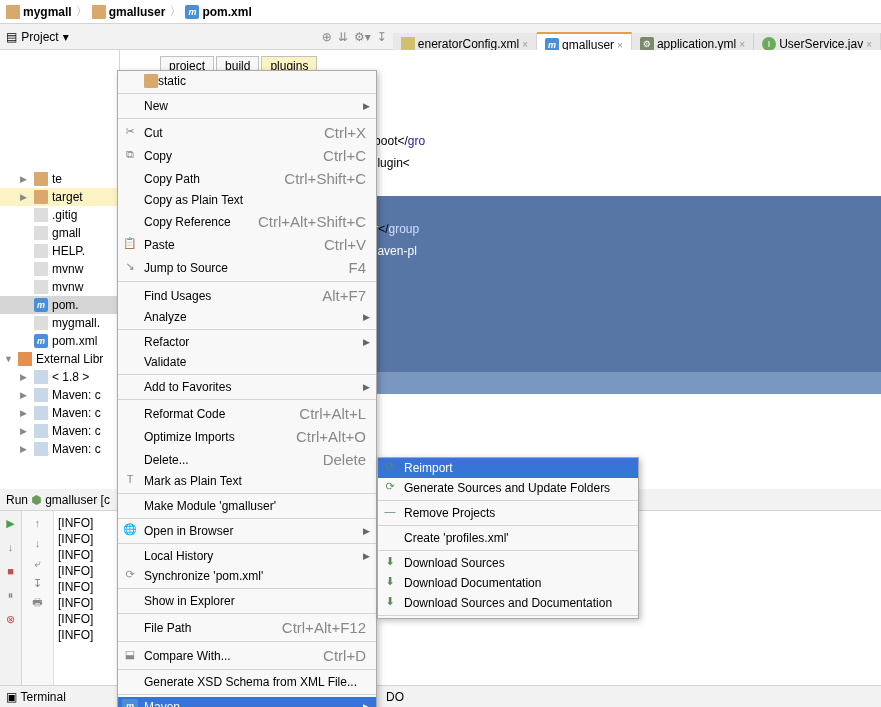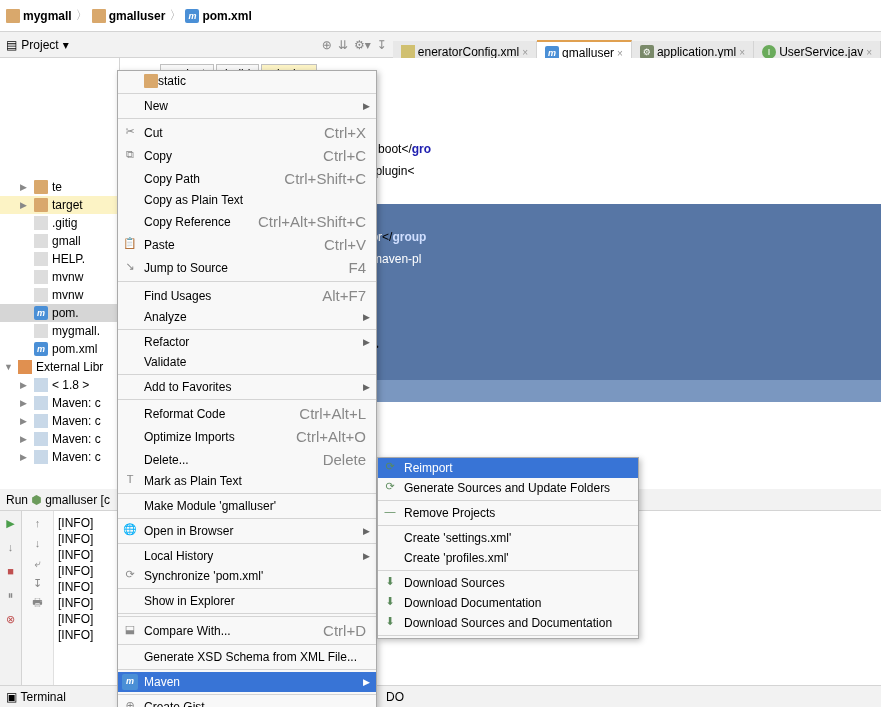--- a/index.html
+++ b/index.html
@@ -1,17 +1,17 @@
 <!DOCTYPE html>
 <html><head>
 <meta charset="utf-8">
 <style>
 * { margin: 0; padding: 0; box-sizing: border-box; font-family: "Segoe UI", Arial, sans-serif; font-size: 12px; }
 body { background: #f2f2f2; width: 881px; height: 707px; overflow: hidden; position: relative; }
-.breadcrumb { height: 32px; background: #fff; border-bottom: 1px solid #d4d4d4; display: flex; align-items: center; padding: 0 6px; gap: 4px; }
+.breadcrumb { height: 24px; background: #fff; border-bottom: 1px solid #d4d4d4; display: flex; align-items: center; padding: 0 6px; gap: 4px; }
 .breadcrumb-item { display: flex; align-items: center; gap: 3px; font-weight: bold; }
 .breadcrumb-sep { color: #999; }
 .ic { width: 14px; height: 14px; display: inline-block; }
 .ic-folder { background: #d9a86c; border-radius: 1px; }
 .ic-m { background: #4a8fd6; color: #fff; font-size: 9px; font-weight: bold; text-align: center; line-height: 14px; border-radius: 2px; font-style: italic; }
 .ic-g { background: #7a8a6a; color: #fff; font-size: 9px; text-align: center; line-height: 14px; border-radius: 2px; }
 .ic-i { background: #6aab5b; color: #fff; border-radius: 50%; font-size: 9px; text-align: center; line-height: 14px; }
 .top-row { display: flex; height: 26px; background: #f2f2f2; border-bottom: 1px solid #d4d4d4; }
 .tool-left { width: 395px; display: flex; align-items: center; padding: 0 6px; gap: 6px; }
 .tabs { flex: 1; display: flex; align-items: center; margin-top: 15px; }
@@ -22,21 +22,21 @@
 .main { display: flex; height: 460px; }
 .sidebar { width: 120px; background: #fff; border-right: 1px solid #d4d4d4; }
 .tree-item { padding: 2px 4px 2px 20px; display: flex; align-items: center; gap: 4px; white-space: nowrap; }
 .tree-item.sel { background: #d6d6d6; }
 .tri { color: #888; font-size: 9px; width: 10px; }
 .editor-area { flex: 1; background: #fff; position: relative; }
 .crumb-bar { padding: 6px 10px; }
 .crumb-box { display: inline-block; padding: 2px 8px; border: 1px solid #c0c0c0; background: #f8f8f8; margin-right: 2px; }
 .crumb-box.sel { background: #fcf3c5; }
 .code { font-family: "Courier New", monospace; font-size: 13px; padding: 4px 0 0 30px; line-height: 22px; }
-.code .tag { color: #2020b0; font-weight: bold; margin-top: 14px; }
+.code .tag { color: #2020b0; font-weight: normal; margin-top: 14px; }
 .code .txt { color: #000; }
 .code .ang { color: #000; }
 .hl { background: #5776a5; color: #fff; }
 .hl .tag { color: #d0dfff; }
 .hl .txt { color: #fff; }
 .hl-caret { background: #7a97c0; }
 .gutter { position: absolute; left: 0; top: 36px; width: 30px; height: 420px; border-right: 1px solid #dcdcdc; background: #fafafa; }
 .fold { position: absolute; left: 20px; width: 9px; height: 9px; border: 1px solid #aaa; background: #fff; font-size: 8px; text-align: center; line-height: 7px; color: #888; }
 .ctx-menu { position: absolute; background: #f8f8f8; border: 1px solid #aaa; box-shadow: 2px 2px 6px rgba(0,0,0,0.25); z-index: 100; }
 .ctx-menu.main-menu { left: 117px; top: 70px; width: 260px; }
@@ -360,20 +360,24 @@
     </div>
     <div class="menu-item">
       <span class="mic" style="font-size:11px;color:#888;text-align:center">⟳</span>
       <span>Synchronize 'pom.xml'</span>
     </div>
     <div class="menu-sep"></div>
     <div class="menu-item">
       <span>Show in Explorer</span>
     </div>
     <div class="menu-sep"></div>
+    <div class="menu-item">
+      <span>File Path</span>
+      <span class="menu-sc">Ctrl+Alt+F12</span>
+    </div>
     <div class="menu-sep"></div>
     <div class="menu-item">
       <span class="mic" style="font-size:11px;color:#888;text-align:center">⬓</span>
       <span>Compare With...</span>
       <span class="menu-sc">Ctrl+D</span>
     </div>
     <div class="menu-sep"></div>
     <div class="menu-item">
       <span>Generate XSD Schema from XML File...</span>
     </div>
@@ -398,23 +402,20 @@
       <span class="mic" style="font-size:11px;color:#5a8a5a;text-align:center">⟳</span>
       <span>Generate Sources and Update Folders</span>
     </div>
     <div class="menu-sep"></div>
     <div class="menu-item">
       <span class="mic" style="font-size:11px;color:#5a8a5a;text-align:center">—</span>
       <span>Remove Projects</span>
     </div>
     <div class="menu-sep"></div>
     <div class="menu-item">
-      <span>Create 'settings.xml'</span>
-    </div>
-    <div class="menu-item">
       <span>Create 'profiles.xml'</span>
     </div>
     <div class="menu-sep"></div>
     <div class="menu-item">
       <span class="mic" style="font-size:11px;color:#5a8a5a;text-align:center">⬇</span>
       <span>Download Sources</span>
     </div>
     <div class="menu-item">
       <span class="mic" style="font-size:11px;color:#5a8a5a;text-align:center">⬇</span>
       <span>Download Documentation</span>

